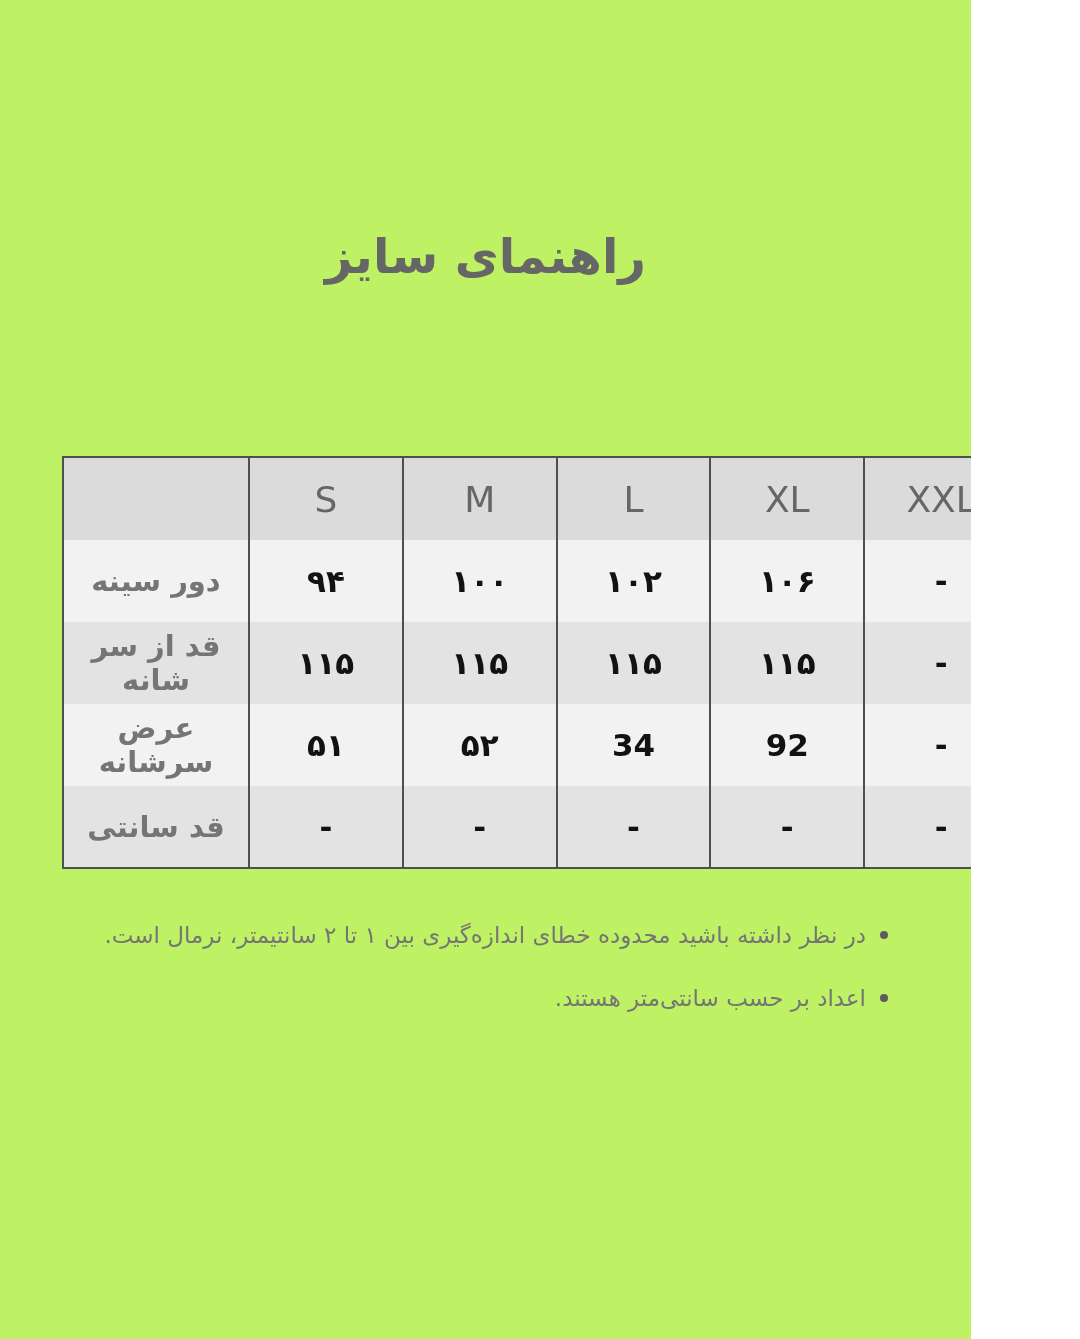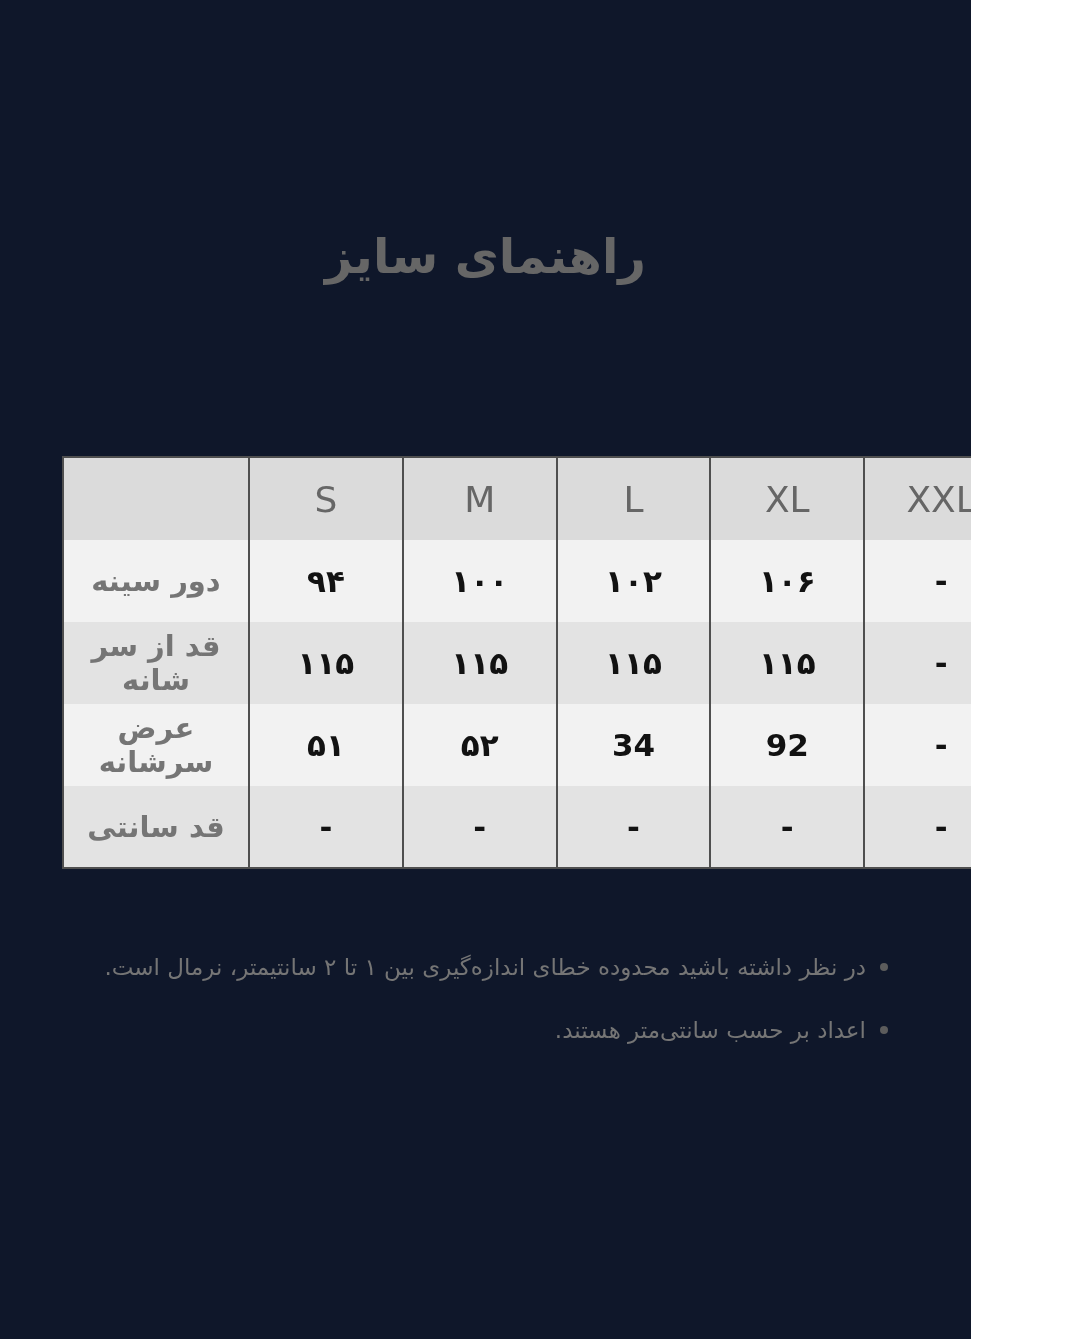--- a/index.html
+++ b/index.html
@@ -5,21 +5,21 @@
   html, body {
     margin: 0;
     padding: 0;
     background: #ffffff;
     font-family: "DejaVu Sans", sans-serif;
   }
   .page {
     position: relative;
     width: 971px;
     height: 1339px;
-    background: #0f172a;
+    background: #bef264;
     overflow: hidden;
   }
   .page-title {
     position: absolute;
     top: 228px;
     left: 0;
     width: 100%;
     text-align: center;
     direction: rtl;
     font-size: 48px;
@@ -65,21 +65,21 @@
   }
   .size-table td.val {
     direction: rtl;
     color: #121212;
     font-size: 31px;
     font-weight: bold;
     margin-top: 44px;
   }
   .notes {
     position: absolute;
-    top: 952px;
+    top: 920px;
     right: 83px;
     left: 83px;
     direction: rtl;
     text-align: right;
   }
   .note-line {
     display: flex;
     flex-direction: row; 
     align-items: center;
     justify-content: flex-start;

